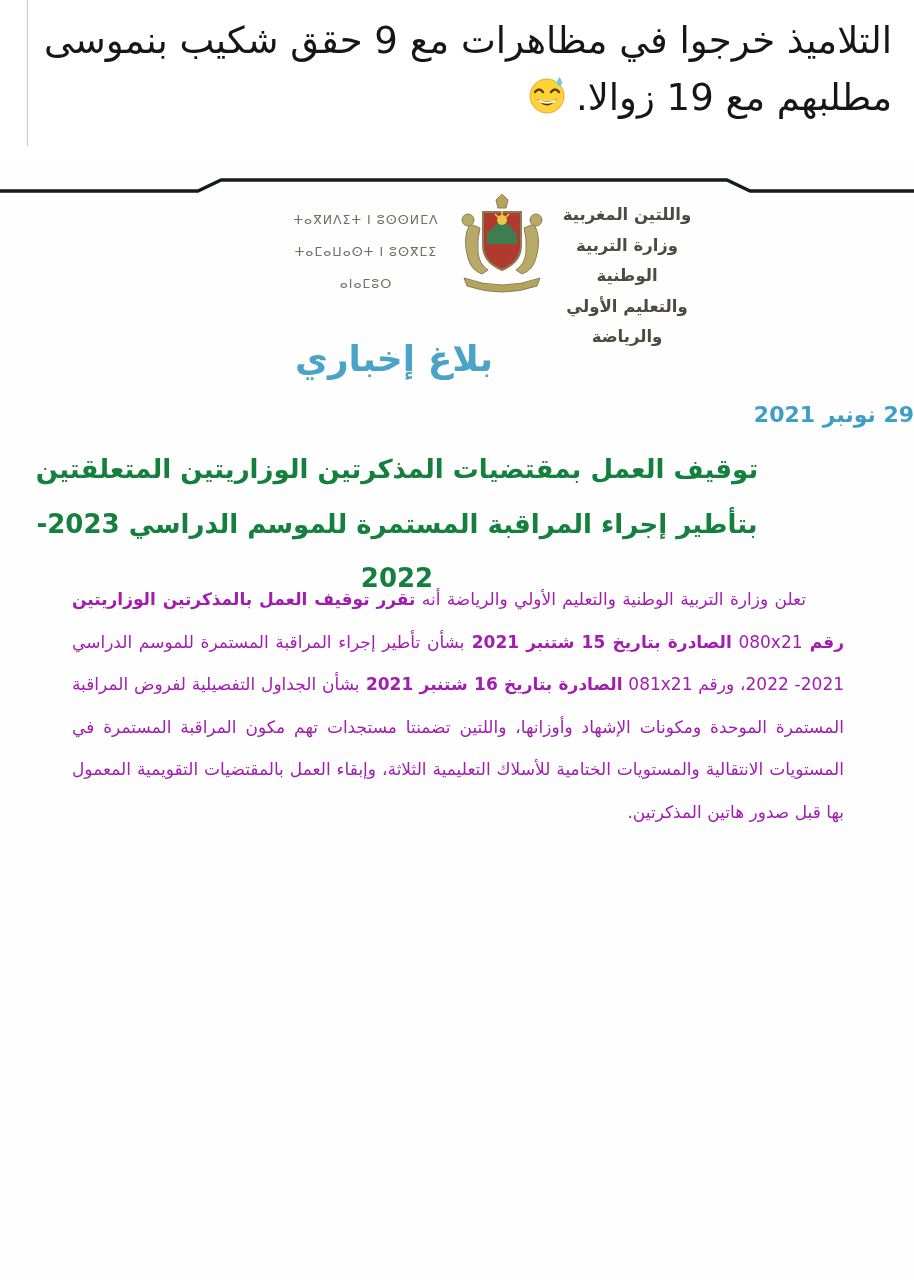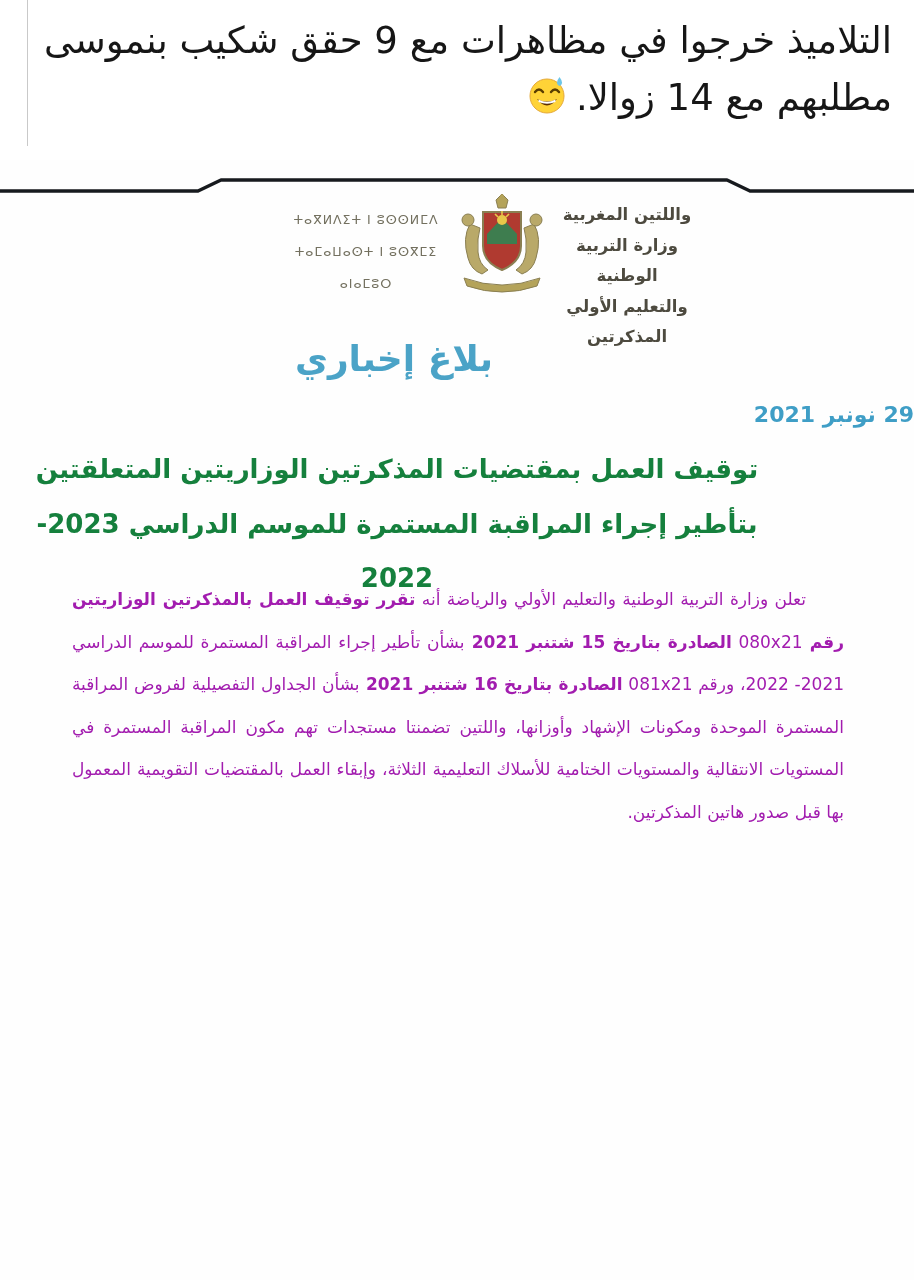--- a/index.html
+++ b/index.html
@@ -51,42 +51,42 @@
 </style>
 </head>
 <body>
 
 <div class="page">
 
   <div class="quote-line"></div>
 
   <div class="caption">
     <div class="cap-line">التلاميذ خرجوا في مظاهرات مع 9 حقق شكيب بنموسى</div>
-    <div class="cap-line"><span>مطلبهم مع 14 زوالا.</span><span class="emoji"><svg width="42" height="42" viewBox="0 0 42 42">
+    <div class="cap-line"><span>مطلبهم مع 19 زوالا.</span><span class="emoji"><svg width="42" height="42" viewBox="0 0 42 42">
         <circle cx="21" cy="22" r="17" fill="#ffd337" stroke="#e5a93a" stroke-width="1"></circle>
         <path d="M9 18 q4-5 8 0" stroke="#5a3d00" stroke-width="2.4" fill="none" stroke-linecap="round"></path>
         <path d="M25 18 q4-5 8 0" stroke="#5a3d00" stroke-width="2.4" fill="none" stroke-linecap="round"></path>
         <path d="M11 25 q10 13 20 0 q-10 5 -20 0z" fill="#5a2d00"></path>
         <path d="M12.5 25.5 q8.5 4.5 17 0 l0 2.5 q-8.5 3.5 -17 0z" fill="#ffffff"></path>
         <path d="M33.5 3 q5 6.5 0 9 q-5-2.5 0-9z" fill="#6ec6e8"></path>
       </svg></span></div>
   </div>
 
   <div class="sheet">
 
     <svg class="border-svg" width="914" height="40" viewBox="0 0 914 40">
       <path d="M0 31 H198 L221 20 H727 L750 31 H914" fill="none" stroke="#171a1e" stroke-width="3.6" stroke-linejoin="round"></path>
     </svg>
 
     <div class="letterhead">
 
       <div class="lh-arabic">
         <div>واللتين المغربية</div>
         <div>وزارة التربية الوطنية</div>
-        <div>والتعليم الأولي المذكرتين</div>
+        <div>والتعليم الأولي والرياضة</div>
       </div>
 
       <div class="emblem">
         <svg width="100" height="112" viewBox="0 0 100 112">
 
           <path d="M44 6 l6-6 6 6 -2 8 h-8z" fill="#b4a35a" stroke="#8a7f52" stroke-width="1"></path>
           <circle cx="50" cy="2" r="1.8" fill="#b4a35a"></circle>
 
           <path d="M18 30 q-8 14 -2 34 q3 12 14 16 l6-4 q-9-6 -10-18 q-1-14 2-24z" fill="#b9a969" stroke="#8a7f52" stroke-width="1"></path>
           <path d="M82 30 q8 14 2 34 q-3 12 -14 16 l-6-4 q9-6 10-18 q1-14 -2-24z" fill="#b9a969" stroke="#8a7f52" stroke-width="1"></path>

